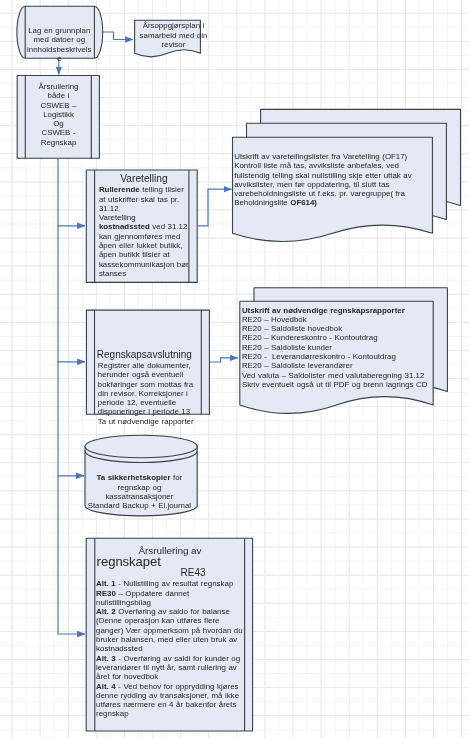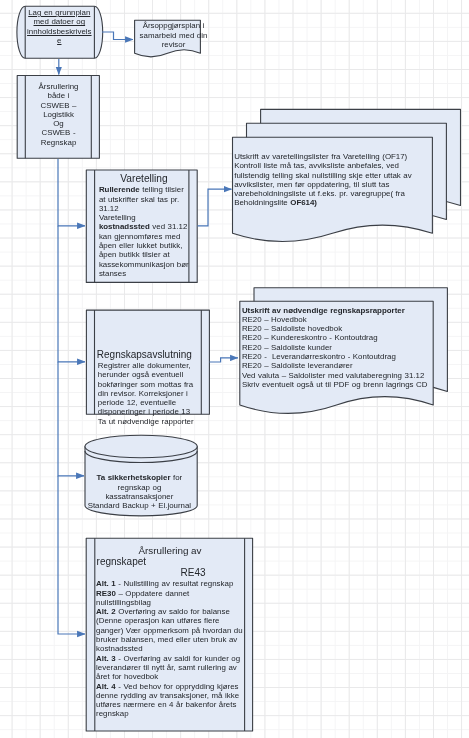--- a/index.html
+++ b/index.html
@@ -83,21 +83,21 @@
       <path d="M58.8,59 L58.8,74.5"></path>
       <path d="M58,159 L58,225.8 L85,225.8"></path>
       <path d="M58,225.8 L58,361.8 L85,361.8"></path>
       <path d="M58,361.8 L58,475.8 L84,475.8"></path>
       <path d="M58,475.8 L58,634 L85,634"></path>
       <path d="M197.5,225.9 L208,225.9 L208,189.2 L231.5,189.2"></path>
       <path d="M209.5,362 L220.6,362 L220.6,357.9 L238,357.9"></path>
     </g>
   </svg>
 
-  <div class="txt ctr" style="left:26.3px;top:8px;width:66px;word-spacing:0.35px;overflow-wrap:anywhere;text-decoration:underline;">Lag en grunnplan med datoer og innholdsbeskrivelse</div>
+  <div class="txt ctr" style="left:26.3px;top:26px;width:66px;word-spacing:0.35px;overflow-wrap:anywhere;">Lag en grunnplan med datoer og innholdsbeskrivelse</div>
 
   <div class="txt ctr" style="left:135.5px;top:21.3px;width:76px;word-spacing:0.35px;">Årsoppgjørsplan i samarbeid med din revisor</div>
 
   <div class="txt ctr" style="left:26.5px;top:82px;width:64px;word-spacing:0.35px;" id="gjennom">
       <div>Årsrullering</div>
       <div>både i</div>
       <div>CSWEB –</div>
       <div>Logistikk</div>
       <div>Og</div>
       <div>CSWEB -</div>
@@ -110,16 +110,16 @@
   <div class="txt" style="left:234.2px;top:152.0px;width:180px;word-spacing:0.35px;white-space:normal;" id="vardoc">Utskrift av varetellingslister fra Varetelling (OF17) Kontroll liste må tas, avviksliste anbefales, ved fullstendig telling skal nullstilling skje etter uttak av avvikslister, men før oppdatering, til slutt tas varebeholdningsliste ut f.eks. pr. varegruppe( fra Beholdningslite <b> OF614)</b></div>
 
   <div class="txt" style="left:96.8px;top:324px;width:110px;font-size:10px;line-height:11px;margin-top:25px;">Regnskapsavslutning</div>
   <div class="txt" style="left:97.8px;top:361px;width:99px;word-spacing:0.35px;">Registrer alle dokumenter, herunder også eventuell bokføringer som mottas fra din revisor. Korreksjoner i periode 12, eventuelle disponeringer i periode 13 Ta ut nødvendige rapporter</div>
 
   <div class="txt" style="left:241.9px;top:305.6px;width:200px;word-spacing:0.35px;white-space:pre;" id="rapdoc"><b>Utskrift av nødvendige regnskapsrapporter</b><br><span>RE20 – Hovedbok</span><br><span>RE20 – Saldoliste hovedbok</span><br><span>RE20 – Kundereskontro - Kontoutdrag</span><br><span>RE20 – Saldoliste kunder</span><br><span>RE20 -  Leverandørreskontro - Kontoutdrag</span><br><span>RE20 – Saldoliste leverandører</span><br><span>Ved valuta – Saldolister med valutaberegning 31.12</span><br><span>Skriv eventuelt også ut til PDF og brenn lagrings CD</span></div>
 
   <div class="txt" style="left:96px;top:545.2px;width:148px;text-align:center;font-size:9.9px;line-height:11px;">Årsrullering av</div>
 
   <div class="txt ctr" style="left:84.4px;top:473.3px;width:110px;word-spacing:0.35px;" id="backup"><b>Ta sikkerhetskopier</b> for<br>regnskap og<br>kassatransaksjoner<br>Standard Backup + El.journal</div>
-  <div class="txt" style="left:96.6px;top:556.2px;width:148px;font-size:10px;line-height:11px;">regnskapet</div>
+  <div class="txt" style="left:96.6px;top:556.2px;width:148px;font-size:13px;line-height:11px;">regnskapet</div>
   <div class="txt" style="left:117.6px;top:567.2px;width:151px;text-align:center;font-size:10px;line-height:11px;">RE43</div>
   <div class="txt" style="left:96.1px;top:579.3px;width:148px;word-spacing:0.35px;" id="arsrull"><span><b>Alt. 1</b> - Nullstilling  av resultat regnskap</span><br><span><b>RE30</b> – Oppdatere dannet nullstillingsbilag</span><br><span><b>Alt. 2</b> Overføring av saldo for balanse (Denne operasjon kan utføres flere ganger) Vær oppmerksom på hvordan du bruker balansen, med eller uten bruk av kostnadssted</span><br><span><b>Alt. 3</b> - Overføring av saldi for kunder og leverandører til nytt år, samt rullering av året for hovedbok</span><br><span><b>Alt. 4</b> - Ved behov for opprydding kjøres denne rydding av transaksjoner, må ikke utføres nærmere en 4 år bakenfor årets regnskap</span></div>
 </div>
 
 </body></html>

